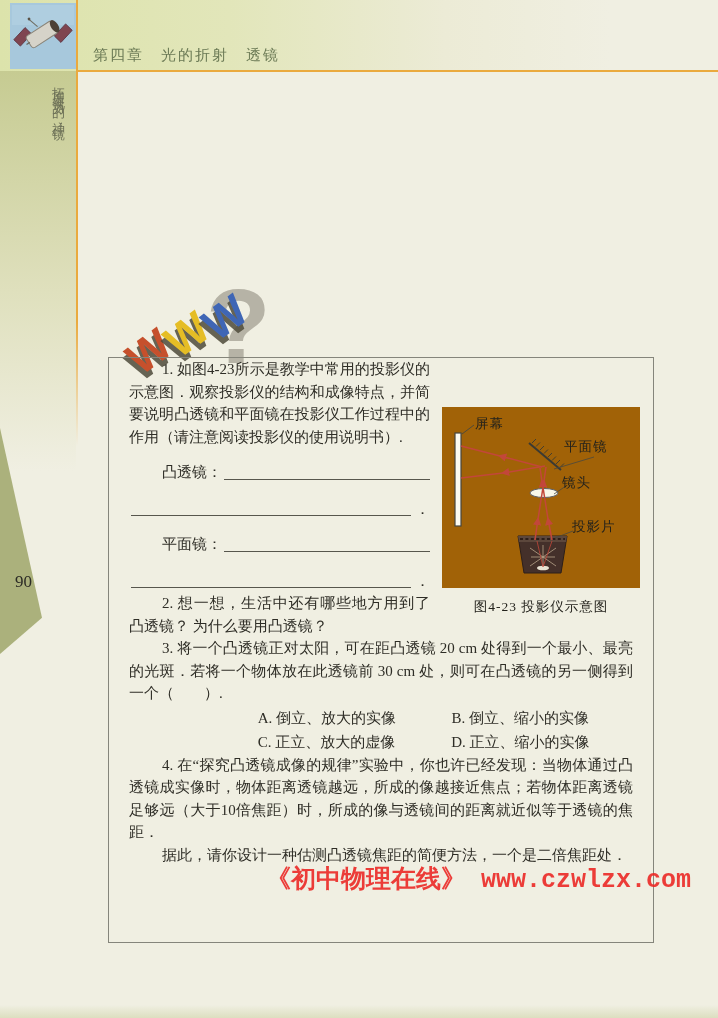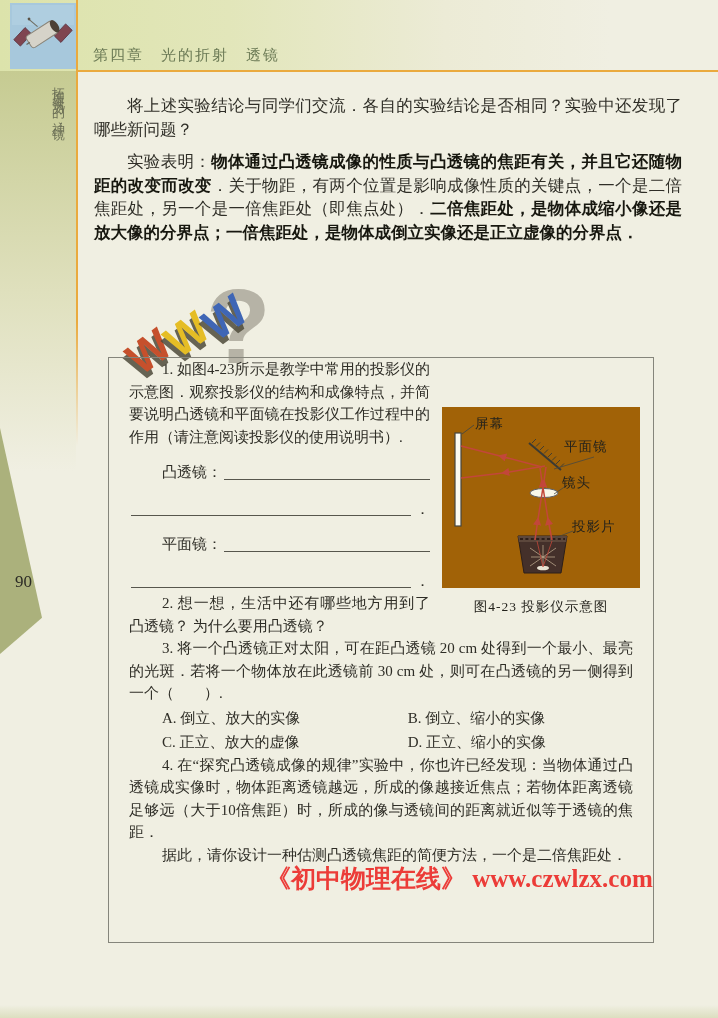--- a/index.html
+++ b/index.html
@@ -43,33 +43,33 @@
         box-sizing:border-box;padding:0 20px;font-size:15px;line-height:22.5px;color:#2e2d26;}
   .qbox p.q{margin:0;text-indent:2.2em;text-align:justify;}
   .q1{margin-top:44px;}
   .q2{margin-top:16px;}
   .q3{margin-top:13px;}
   .q4{margin-top:12px;}
   .fill-row{display:flex;margin-top:13px;padding-left:2.2em;margin-right:30px;}
   .fill-full{display:flex;margin-top:14px;margin-right:26px;}
   .fill-line{flex:1;border-bottom:1px solid #57564d;margin-bottom:4px;margin-left:2px;}
   .fill-tail{padding-left:4px;}
-  .opts{padding-left:2.2em;margin-top:2px;}
+  .opts{padding-left:2.2em;margin-top:2px;text-align:center;}
   .opt-first{display:inline-block;width:242px;}
   
   .fig-wrap{float:right;width:198px;margin:49px -7px 6px 12px;}
   .fig-panel{position:relative;width:198px;height:181px;background:#a16207;}
   .fig-panel .lbl{position:absolute;font-size:13.5px;color:#23221c;letter-spacing:1px;white-space:nowrap;}
   .lbl-screen{left:33px;top:6px;}
   .lbl-mirror{left:122px;top:29px;}
   .lbl-lens{left:120px;top:65px;}
   .lbl-slide{left:130px;top:109px;}
   .fig-caption{margin-top:8px;text-align:center;font-size:13.5px;letter-spacing:1px;color:#23221c;}
   
-  .watermark{position:absolute;left:266px;top:862px;font-family:Liberation Serif, serif;
+  .watermark{position:absolute;left:266px;top:862px;font-family:Liberation Mono, monospace;
         font-weight:700;font-size:25px;color:rgba(235,35,32,.88);white-space:nowrap;z-index:5;}
 </style>
 </head>
 <body>
 
 <div class="page">
 
   <div class="header-band"></div>
   <div class="side-col"></div>
   <div class="hline"></div>
@@ -89,24 +89,20 @@
     </g>
   </svg>
 
   <div class="chapter-title">第四章　光的折射　透镜</div>
 
   <div class="side-vertical">拓展视力的“神镜”</div>
   <div class="tri-a"></div>
   <div class="pagenum">90</div>
   <div class="bottom-band"></div>
 
-  <div class="intro">
-    <p><span>将上述实验结论与同学们交流．各自的实验结论是否相同？实验中还发现了哪些新问题？</span></p>
-    <p class="p2"><span>实验表明：</span><b class="hei">物体通过凸透镜成像的性质与凸透镜的焦距有关，并且它还随物距的改变而改变</b><span>．关于物距，有两个位置是影响成像性质的关键点，一个是二倍焦距处，另一个是一倍焦距处（即焦点处）．</span><b class="hei">二倍焦距处，是物体成缩小像还是放大像的分界点；一倍焦距处，是物体成倒立实像还是正立虚像的分界点．</b></p>
-  </div>
 
   <div class="www">
     <span class="qmark">?</span>
     <span class="w w1">W</span>
     <span class="w w2">W</span>
     <span class="w w3">W</span>
   </div>
 
   <div class="qbox">
 

